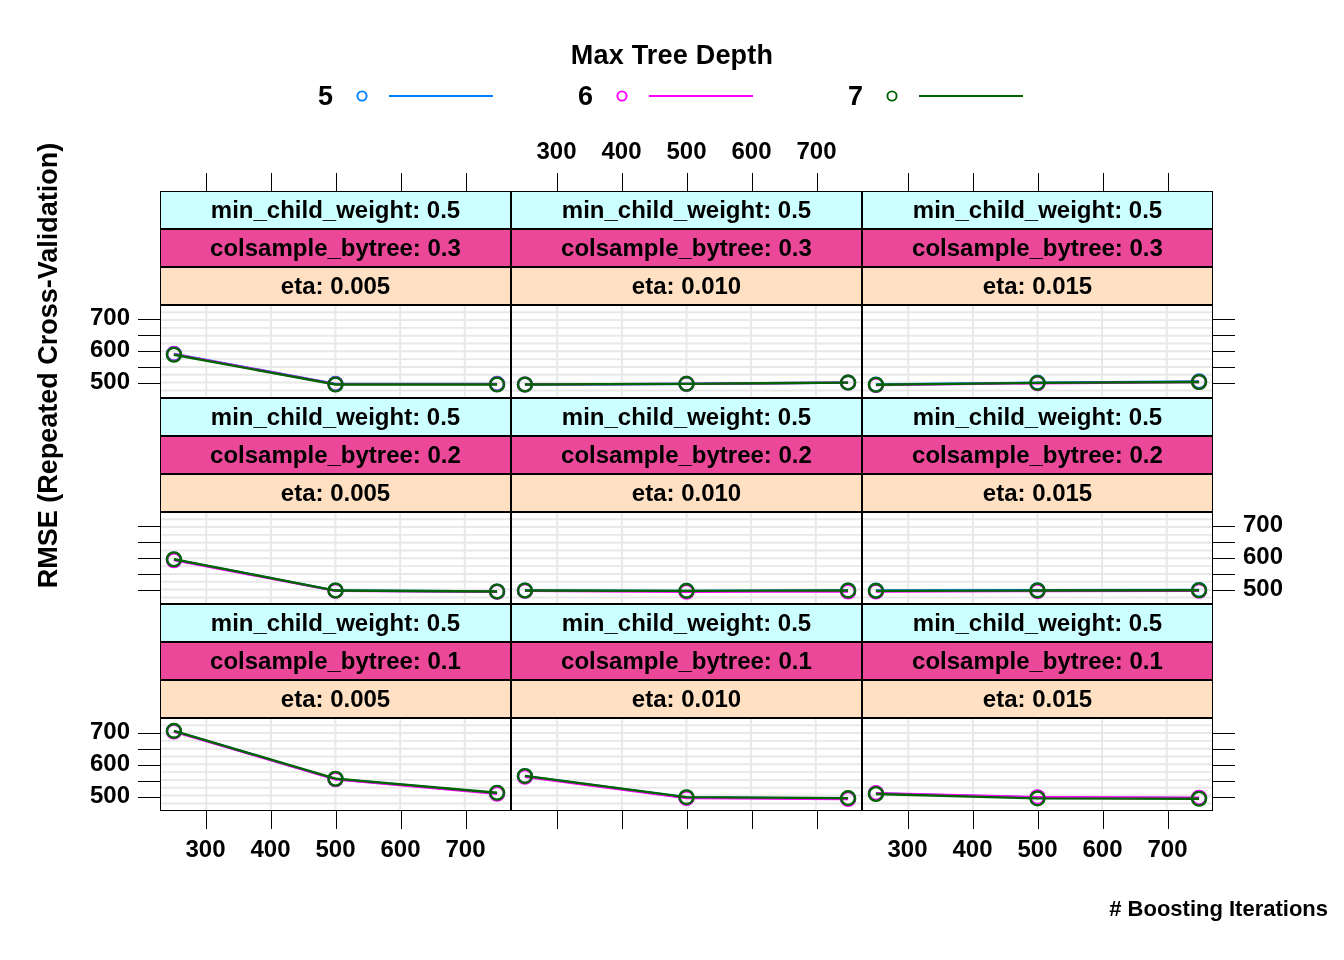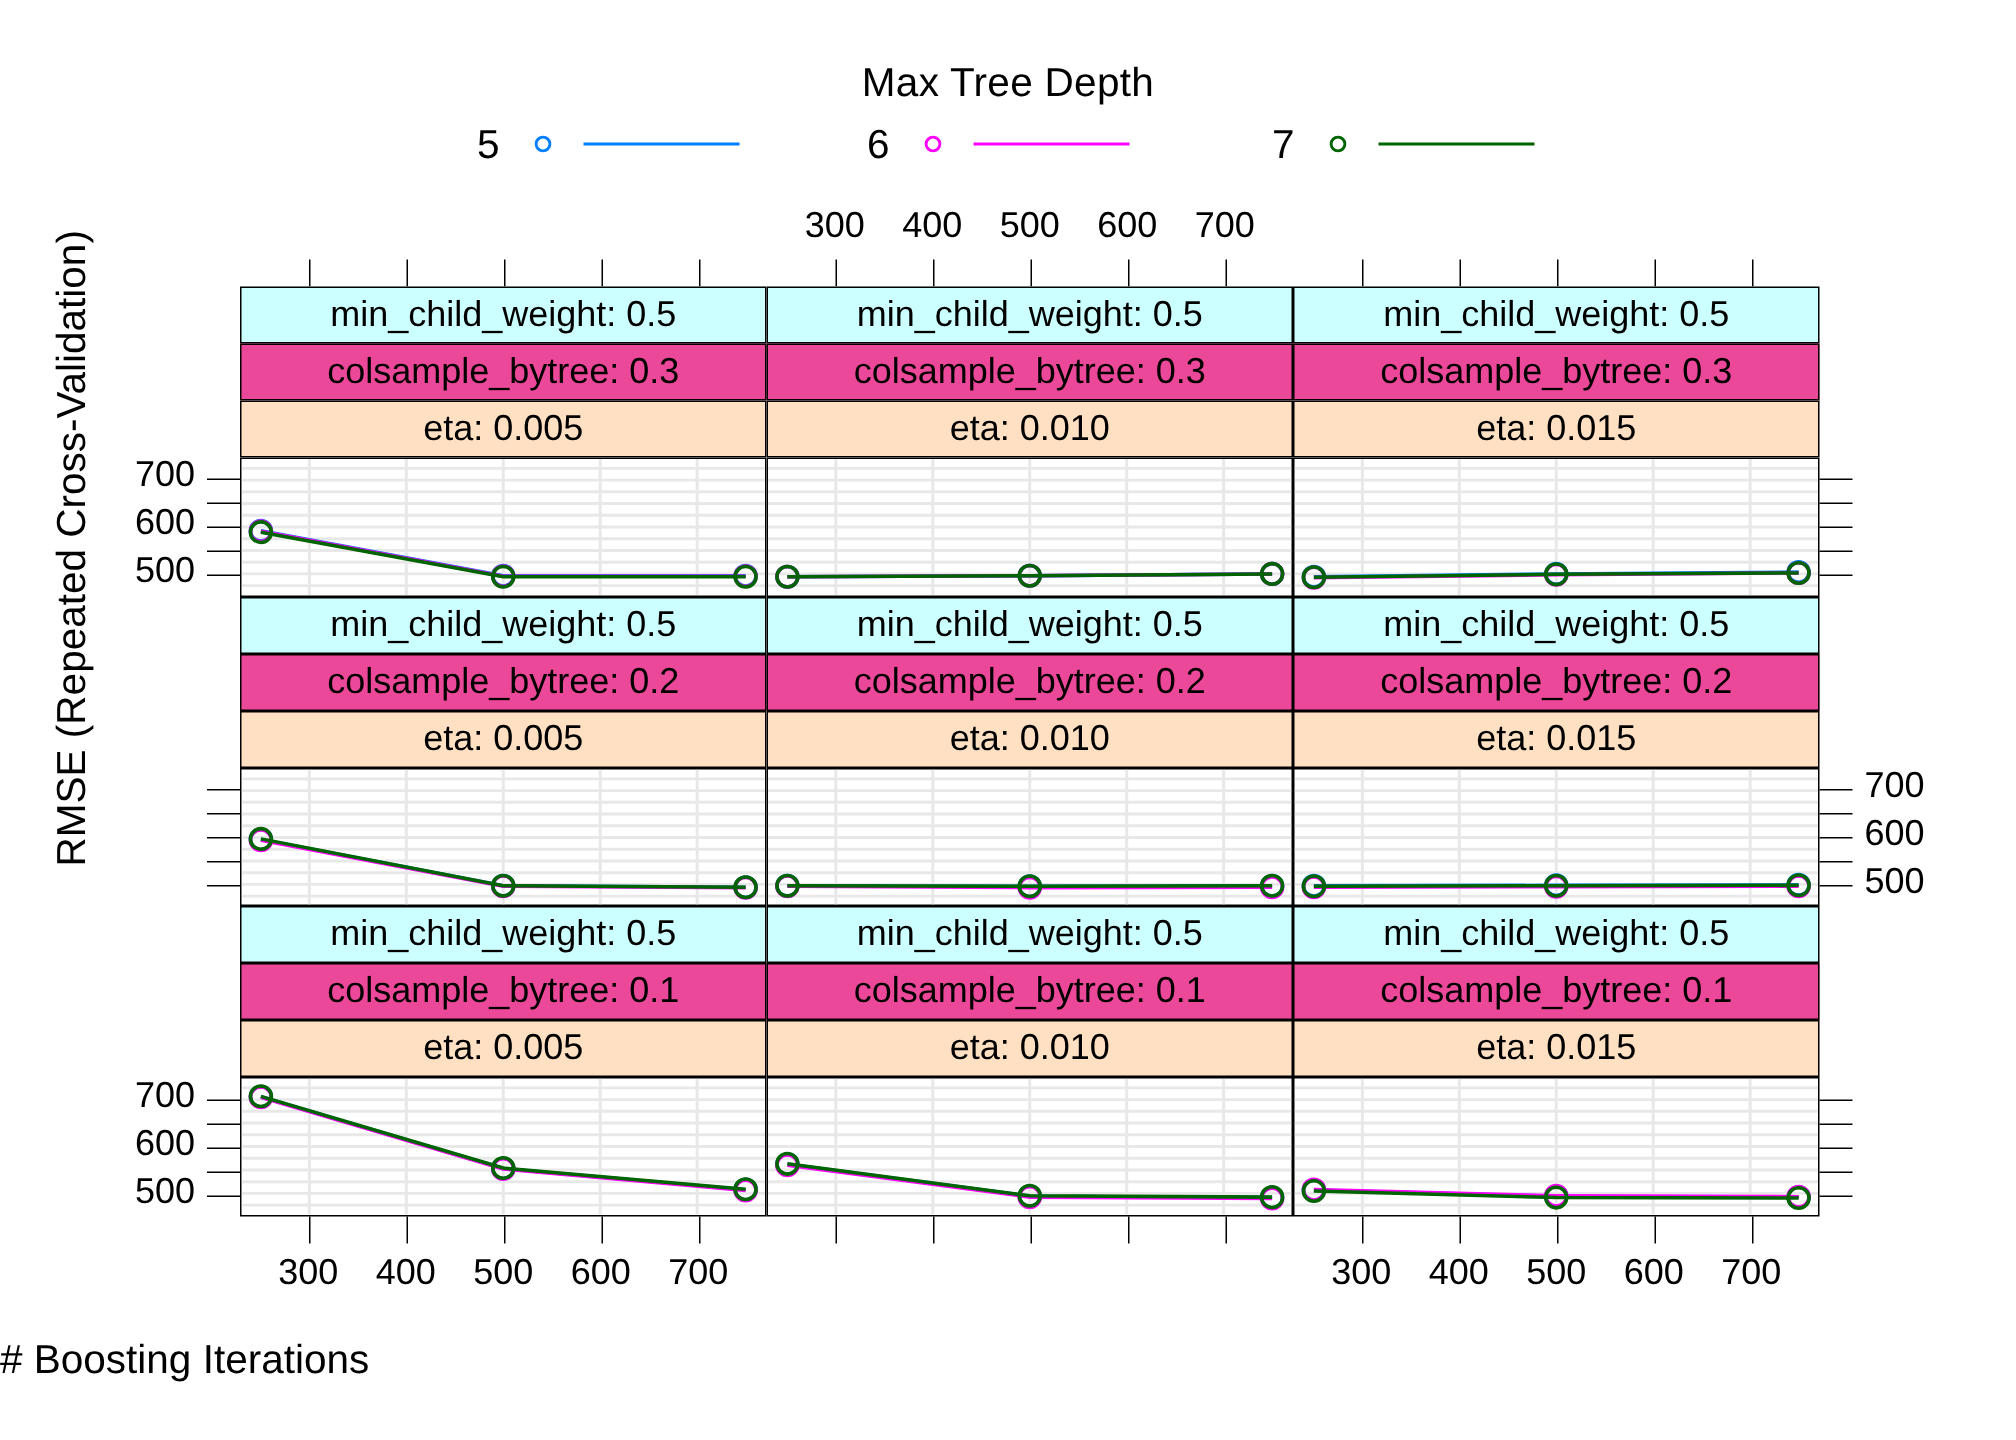--- a/index.html
+++ b/index.html
@@ -1,38 +1,38 @@
 <!DOCTYPE html>
 <html><head>
 <meta charset="utf-8">
 <style>
   html,body{margin:0;padding:0;}
   body{
     width:1344px;height:960px;background:#ffffff;
     font-family:"Liberation Sans", sans-serif;
     color:#000;overflow:hidden;position:relative;
   }
-  #root{position:absolute;inset:0;}
+  #root{position:absolute;inset:0;font-weight:bold;}
 
   .abs{position:absolute;}
 
   
   #legend-title{
     left:0;right:0;top:40px;text-align:center;
     font-size:27px;letter-spacing:.2px;
   }
   .legend-row{position:absolute;top:78px;height:36px;display:flex;align-items:center;}
   .legend-key-label{font-size:27px;line-height:1;margin-right:18px;}
   .legend-sym{width:22px;height:22px;display:flex;align-items:center;justify-content:center;margin-right:16px;}
   .legend-sym svg{display:block;}
   .legend-line{width:104px;height:0;border-top:2.5px solid #000;}
 
   
   #xlab{
-    left:0;right:0;bottom:38px;text-align:left;font-size:27px;
+    left:0;right:16px;bottom:38px;text-align:right;font-size:22px;
   }
   #ylab{
     left:-232px;top:350px;width:560px;text-align:center;font-size:27px;
     transform:rotate(-90deg);transform-origin:center center;
   }
 
   
   #grid{position:absolute;left:160px;top:191px;width:1053px;height:620px;}
 
   .strip{

